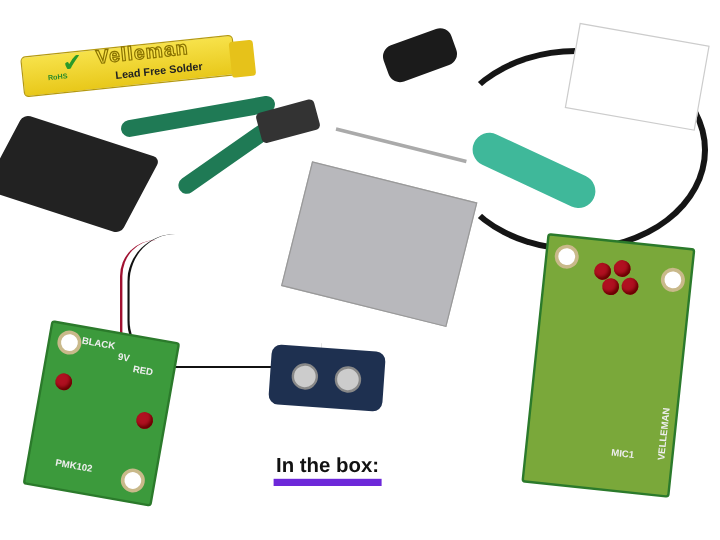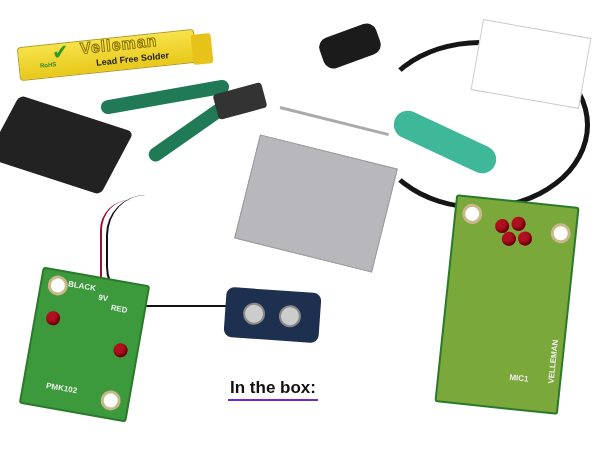--- a/index.html
+++ b/index.html
@@ -1,18 +1,18 @@
 <!DOCTYPE html>
 <html><head>
 <meta charset="utf-8">
 <style>
   html,body{margin:0;padding:0;background:#fff;}
   body{width:600px;height:450px;position:relative;overflow:hidden;font-family:"Liberation Sans",sans-serif;}
   .abs{position:absolute;}
-  .caption{left:228px;top:378px;font-size:17px;font-weight:bold;color:#111;border-bottom:2px solid #6d28d9;padding:0 2px 1px 2px;}
+  .caption{left:228px;top:378px;font-size:17px;font-weight:bold;color:#111;border-bottom:6px solid #6d28d9;padding:0 2px 1px 2px;}
   .solder-tube{left:18px;top:38px;width:176px;height:32px;background:linear-gradient(#f7e24a,#e8c81a);border:1px solid #b59a10;border-radius:4px;transform:rotate(-6deg);}
   .solder-cap{left:192px;top:34px;width:20px;height:30px;background:#e6c21a;border-radius:3px;transform:rotate(-6deg);}
   .solder-brand{left:80px;top:36px;font-size:16px;font-weight:bold;color:#f7e24a;-webkit-text-stroke:1px #8a7300;transform:rotate(-6deg);letter-spacing:1px;}
   .solder-text{left:96px;top:54px;font-size:9px;font-weight:bold;color:#222;transform:rotate(-6deg);}
   .rohs{left:40px;top:62px;font-size:6px;color:#2a8a2a;font-weight:bold;transform:rotate(-6deg);}
   .check{left:52px;top:40px;font-size:20px;color:#2a9a2a;transform:rotate(-6deg);}
   .pcb{background:#3c9a3c;border:2px solid #2b7a2b;border-radius:3px;}
   .pcb-small{left:30px;top:275px;width:105px;height:135px;transform:rotate(10deg);}
   .pcb-large{left:445px;top:200px;width:120px;height:205px;background:#7aa83a;transform:rotate(6deg);}
   .hole{position:absolute;width:14px;height:14px;border-radius:50%;background:#fff;border:3px solid #c9b98a;}

